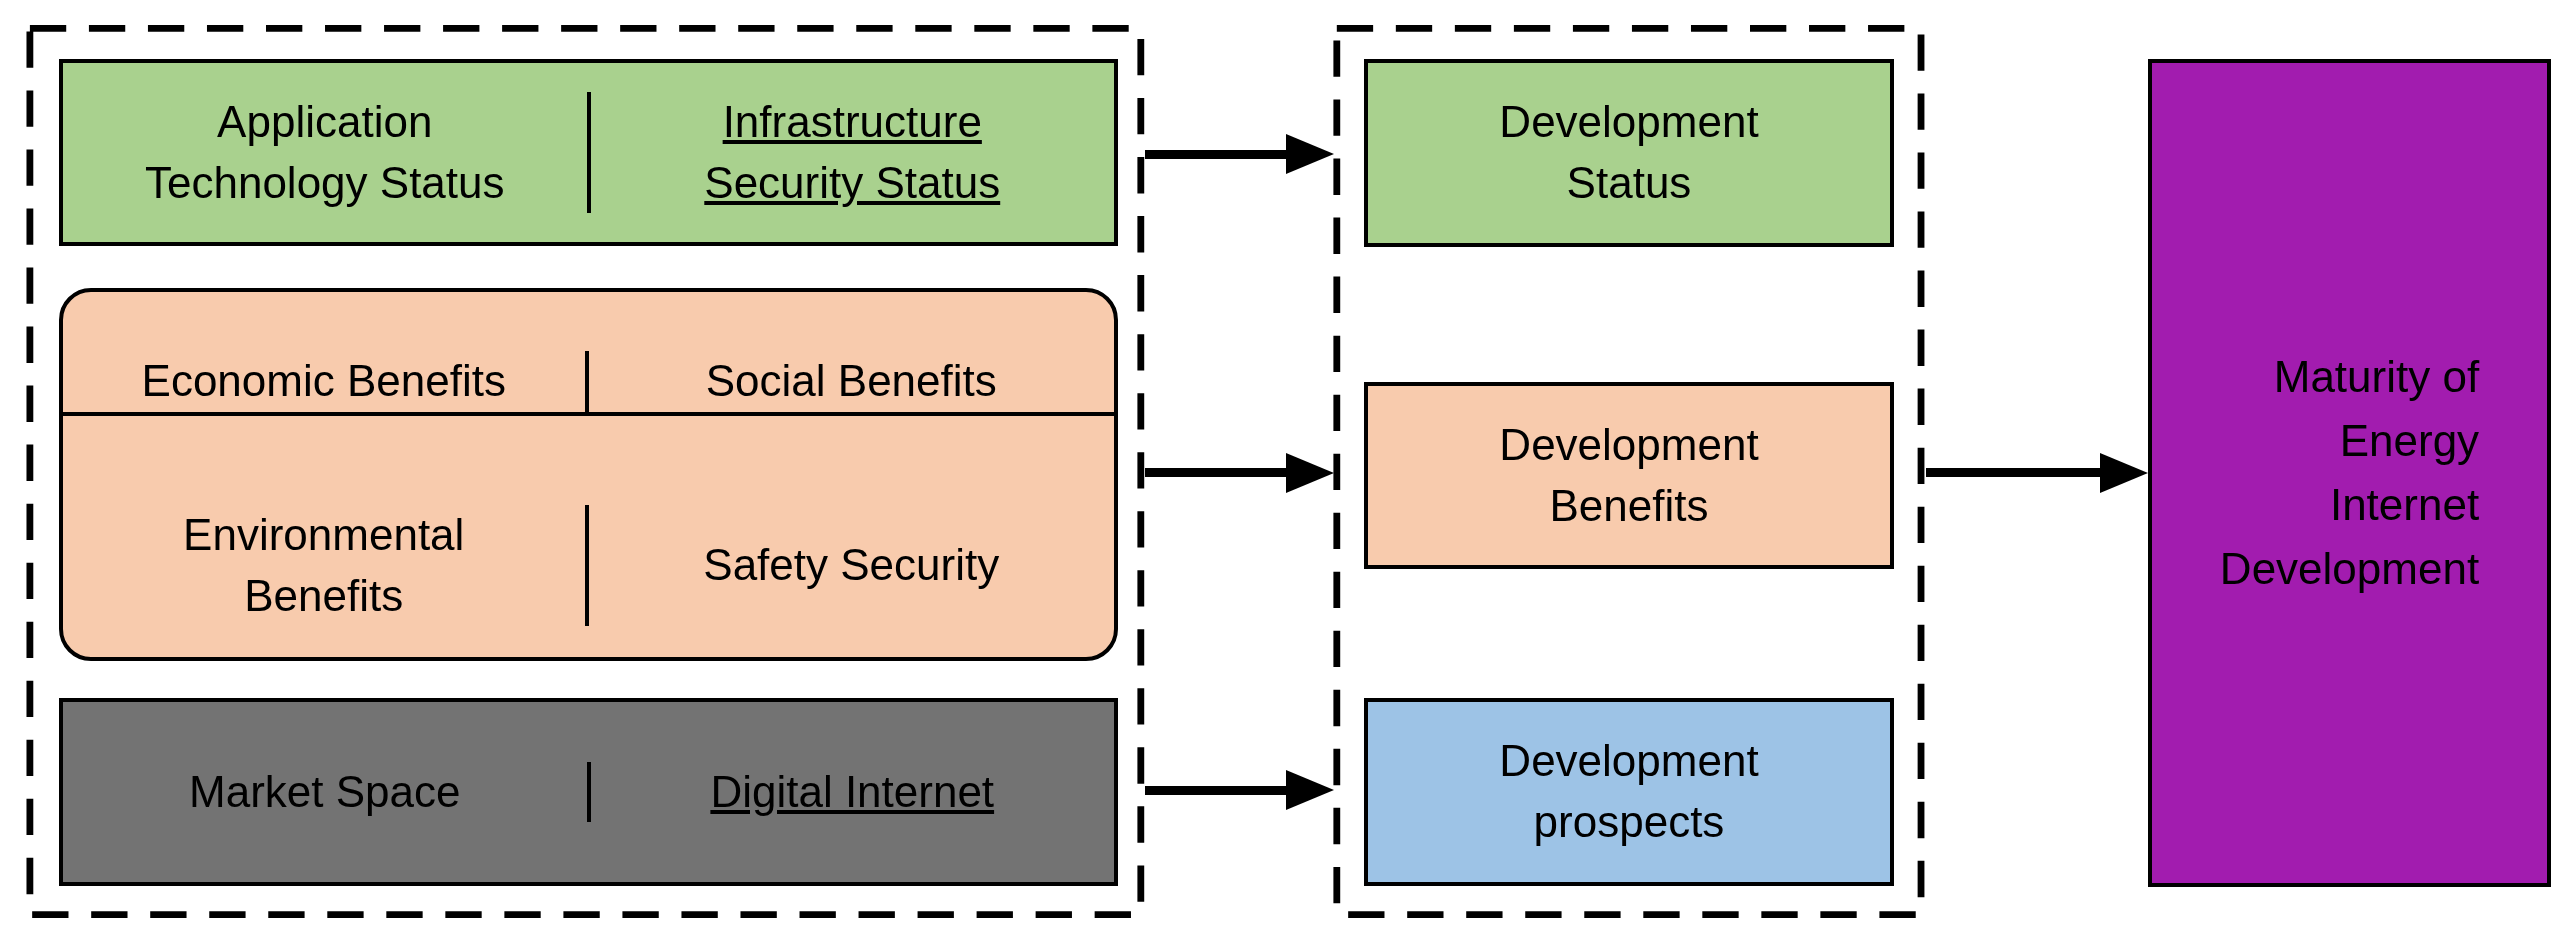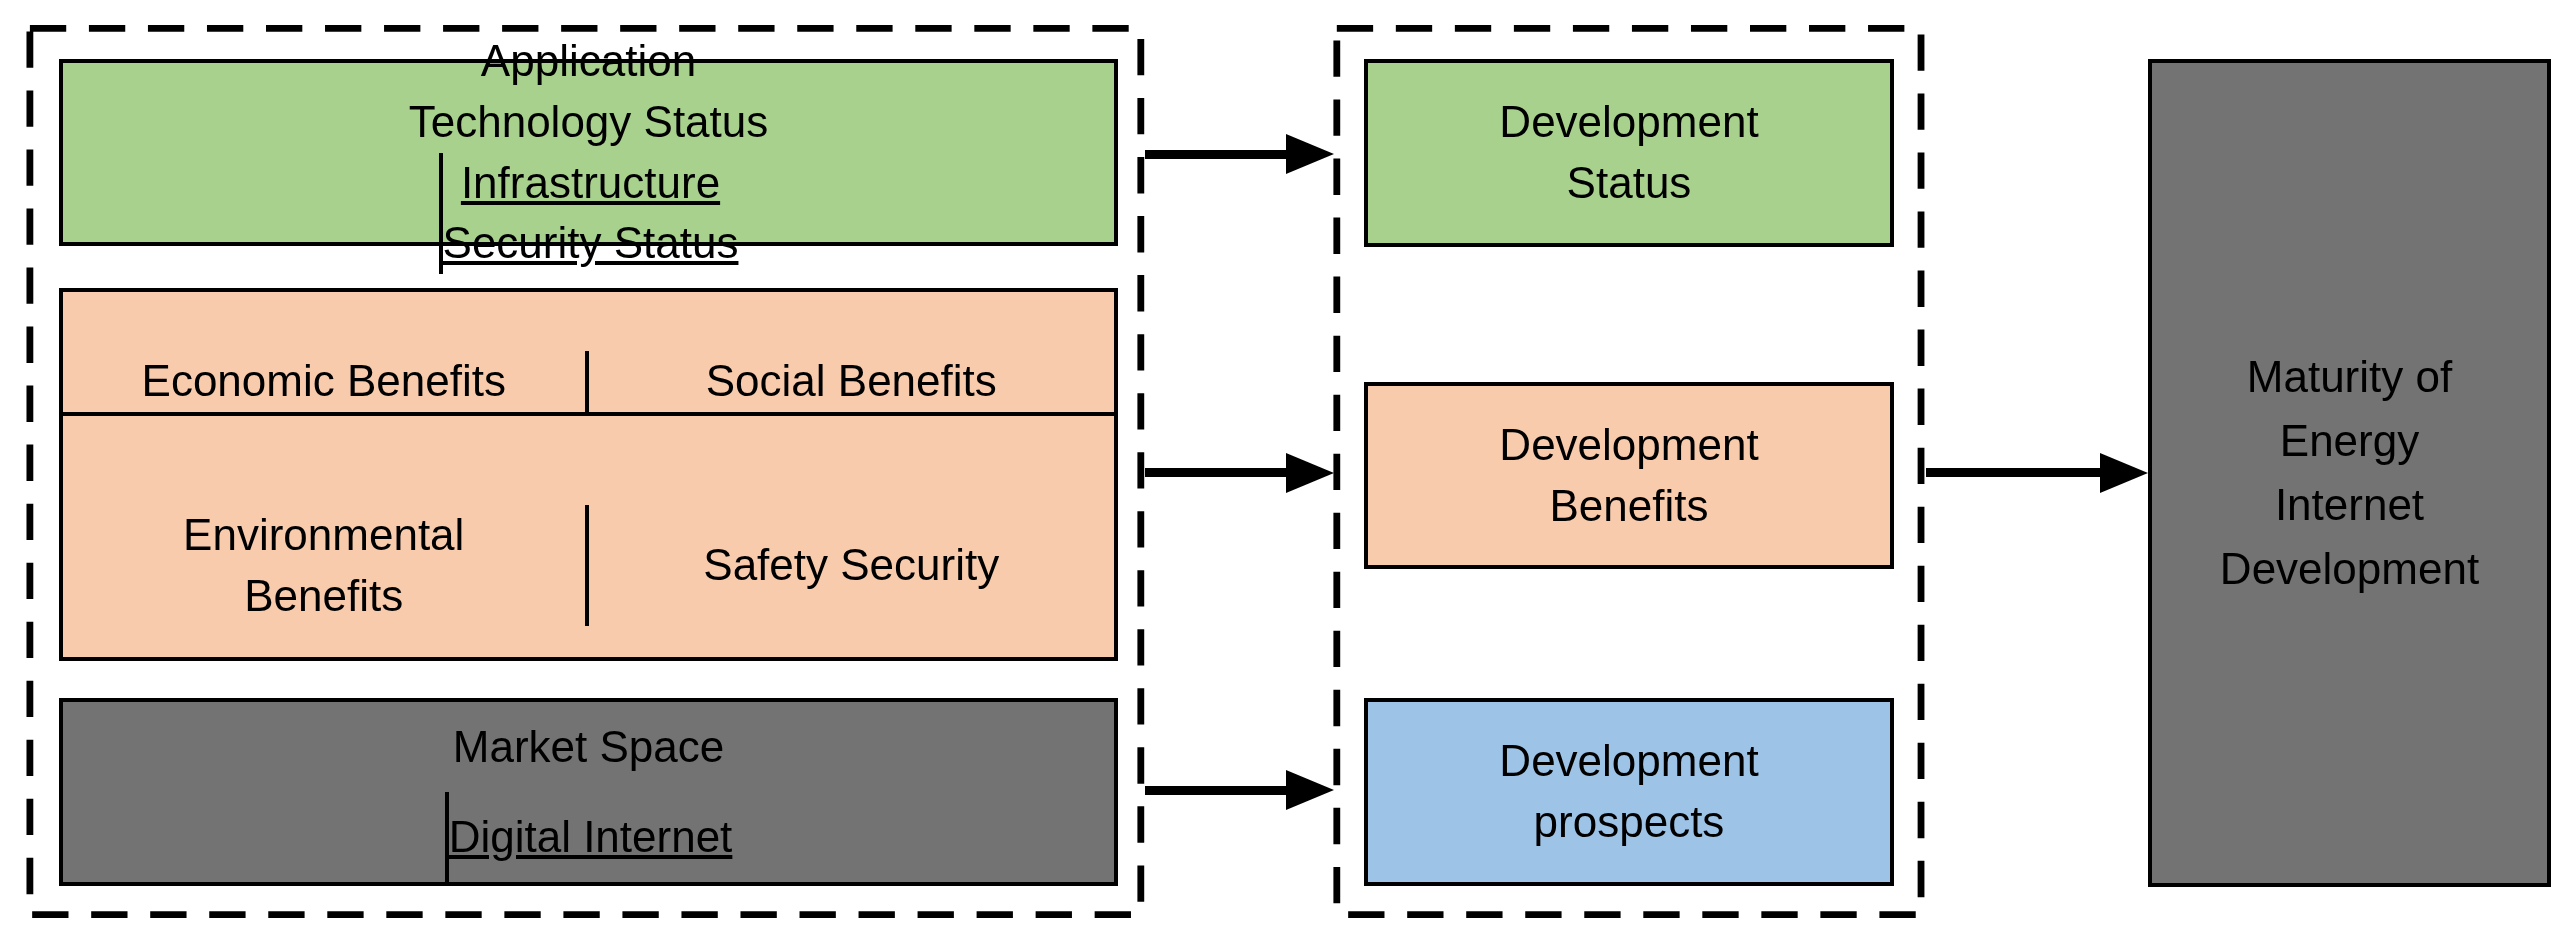--- a/index.html
+++ b/index.html
@@ -20,36 +20,37 @@
     position: absolute;
     border: 4.5px solid #000000;
     display: flex;
     align-items: center;
     justify-content: center;
     text-align: center;
     white-space: pre-line;
     font-size: 44px;
     line-height: 1.38;
   }
-  .row { padding: 0; flex-direction: column; }
+  .row { padding: 0; }
   .row .cell, .grid2 .cell {
     display: flex;
     align-items: center;
     justify-content: center;
     text-align: center;
     white-space: pre-line;
   }
   .row { display: flex; }
   .row .cell { flex: 1 1 0; }
   .row .cell + .cell { border-left: 4.5px solid #000000; text-decoration: underline; }
 
   .grid2 {
     display: grid;
     grid-template-columns: 1fr 1fr;
     grid-template-rows: 1fr 1fr;
+    border-radius: 32px;
   }
   .bR { border-right: 4.5px solid #000000; }
   .bB { border-bottom: 4.5px solid #000000; }
 
   .result { line-height: 1.45; }
 
   .shaft { position: absolute; height: 9px; background: #000000; }
   .head {
     position: absolute;
     width: 0; height: 0;
@@ -90,21 +91,21 @@
 
   <div class="box" style="left: 1364px; top: 59px; width: 530px; height: 188px; background-color: rgb(169, 209, 142);">Development
 Status</div>
 
   <div class="box" style="left: 1364px; top: 382px; width: 530px; height: 187px; background-color: rgb(248, 203, 173);">Development
 Benefits</div>
 
   <div class="box" style="left: 1364px; top: 698px; width: 530px; height: 188px; background-color: rgb(157, 195, 230);">Development
 prospects</div>
 
-  <div class="box result" style="left: 2148px; top: 59px; width: 403px; height: 828px; background-color: #737373;">Maturity of
+  <div class="box result" style="left: 2148px; top: 59px; width: 403px; height: 828px; background-color: #a21caf; text-align: right;">Maturity of
 Energy
 Internet
 Development</div>
 
   <div>
     <div class="shaft" style="left: 1145px; top: 150px; width: 148px; background-color: rgb(0, 0, 0);"></div>
     <div class="head" style="left: 1286px; top: 134px; border-left-color: rgb(0, 0, 0);"></div>
   </div>
 
   <div>

